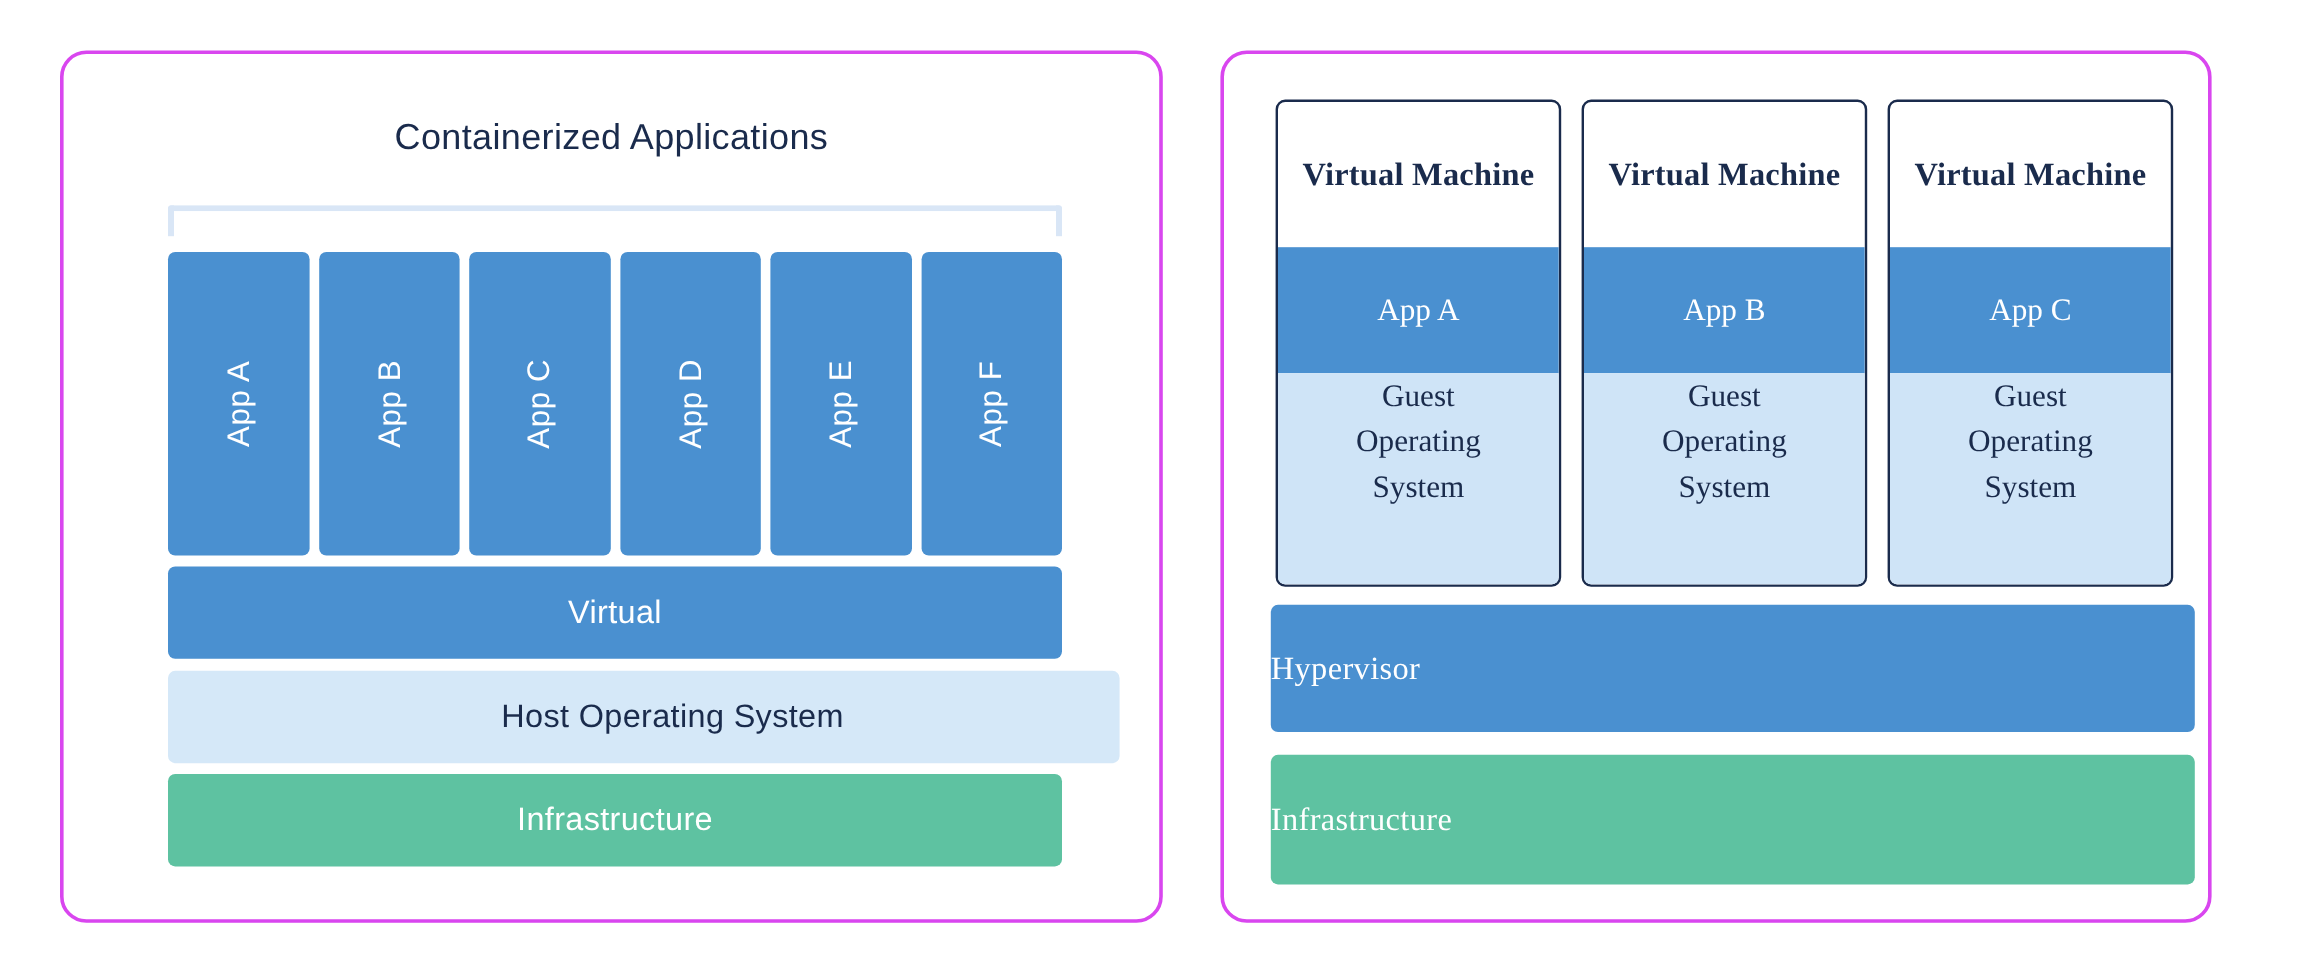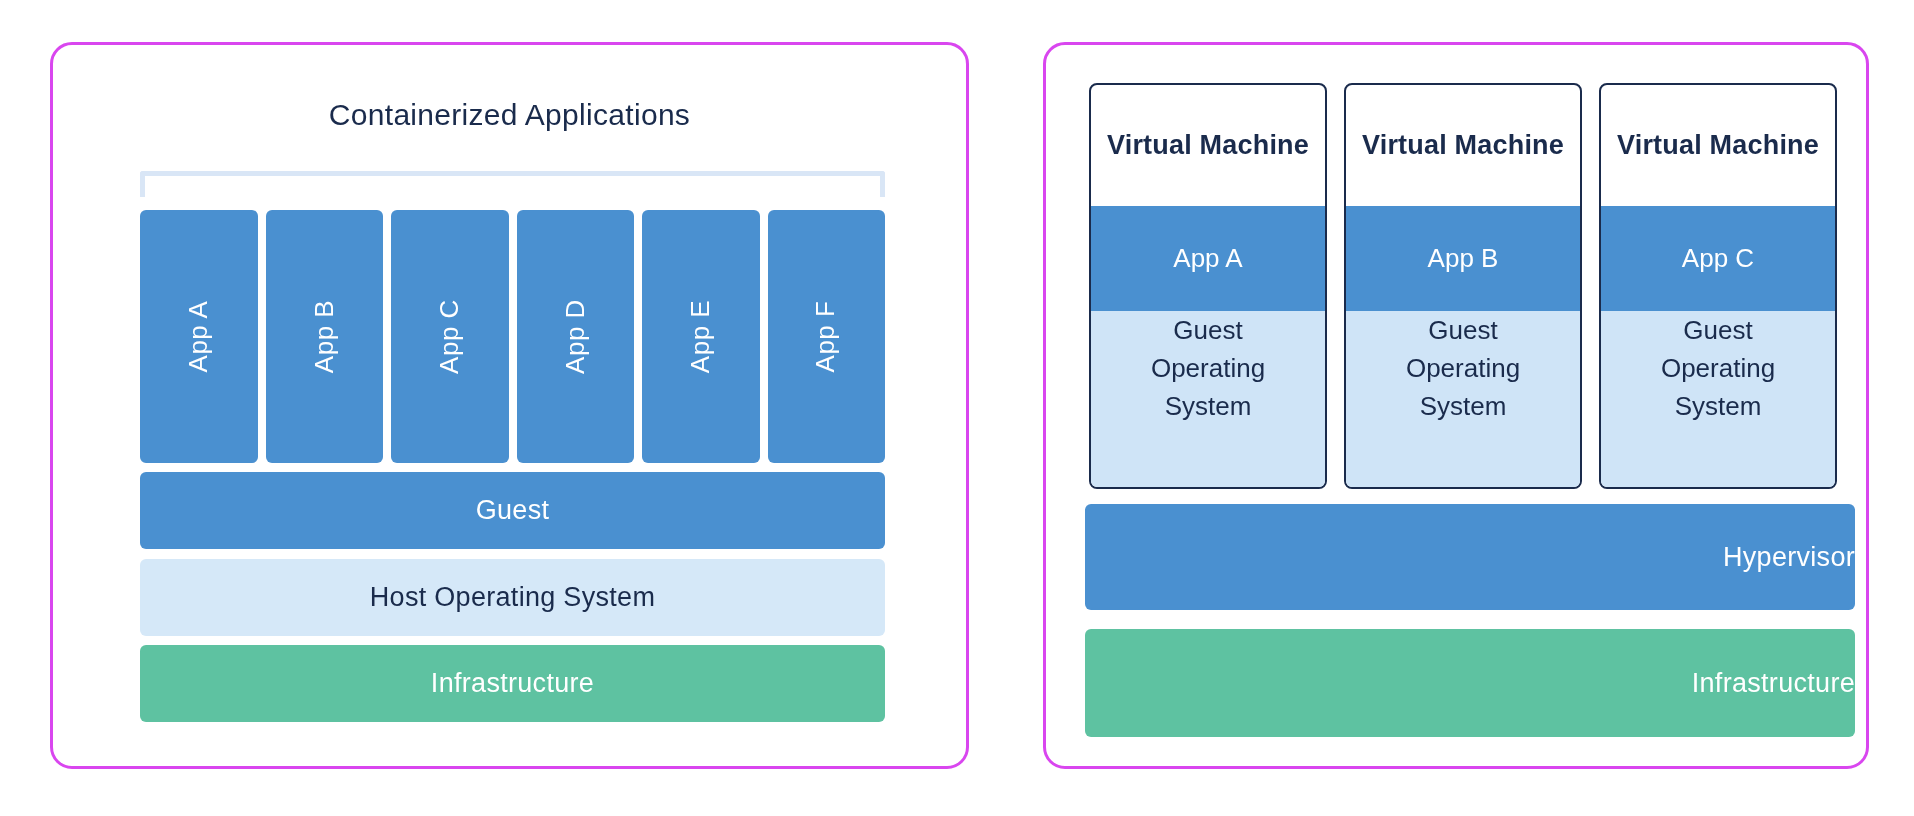--- a/index.html
+++ b/index.html
@@ -18,21 +18,21 @@
   .panel {
     position: absolute;
     top: 42px;
     height: 727px;
     background: #ffffff;
     border: 3px solid #d946ef;
     border-radius: 22px;
     box-sizing: border-box;
   }
   .panel-left  { left: 50px;  width: 919px; }
-  .panel-right { left: 1043px; width: 826px; }
+  .panel-right { left: 1017px; width: 826px; font-family: Liberation Serif, serif; }
 
   .panel-title {
     position: absolute;
     left: 0; right: 0;
     top: 52px;
     margin: 0;
     text-align: center;
     font-size: 30px;
     font-weight: 400;
     line-height: 36px;
@@ -89,21 +89,21 @@
     align-items: center;
     justify-content: center;
     font-size: 27px;
     letter-spacing: 0.3px;
   }
   .layer-blue  { background: #4a90d0; color: #ffffff; }
   .layer-light { background: #d5e8f8; color: #1a2b4c; }
   .layer-green { background: #5ec2a1; color: #ffffff; }
 
   .docker-layer { top: 427px; }
-  .hostos-layer { top: 514px; }
+  .hostos-layer { top: 514px; padding-left: 48px; }
   .infra-left-layer { top: 600px; }
 
   
   .vm-row {
     position: absolute;
     left: 43px;
     top: 38px;
     width: 748px;
     height: 406px;
     display: flex;
@@ -154,21 +154,21 @@
     line-height: 38px;
   }
 
   .rlayer {
     position: absolute;
     left: 39px;
     width: 770px;
     border-radius: 6px;
     display: flex;
     align-items: center;
-    justify-content: flex-end;
+    justify-content: flex-start;
     font-size: 27px;
     letter-spacing: 0.3px;
   }
   .hypervisor-layer { top: 459px; height: 106px; background: #4a90d0; color: #ffffff; }
   .infra-right-layer { top: 584px; height: 108px; background: #5ec2a1; color: #ffffff; }
 </style>
 </head>
 <body>
 
 <div class="canvas">
@@ -193,21 +193,21 @@
       </div>
       <div class="app-col">
         <span class="vtext">App E</span>
       </div>
       <div class="app-col">
         <span class="vtext">App F</span>
       </div>
     </div>
 
     <div class="layer layer-blue docker-layer">
-      <span>Guest</span>
+      <span>Virtual</span>
     </div>
     <div class="layer layer-light hostos-layer">
       <span>Host Operating System</span>
     </div>
     <div class="layer layer-green infra-left-layer">
       <span>Infrastructure</span>
     </div>
   </section>
 
   <section class="panel panel-right">

